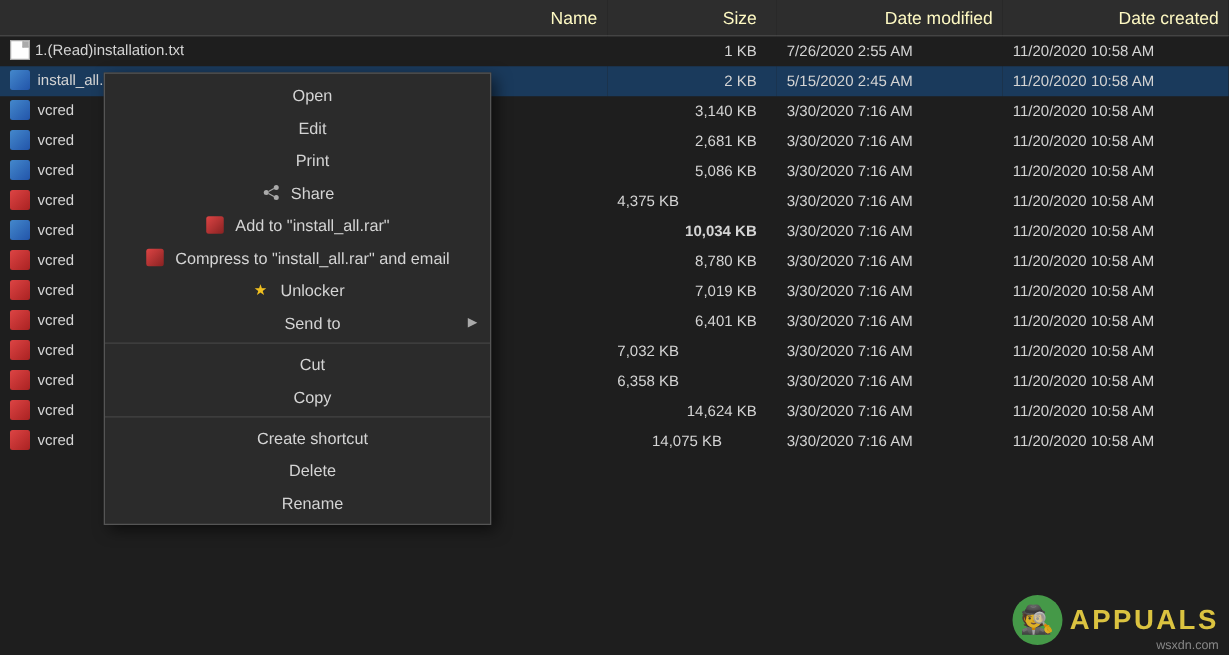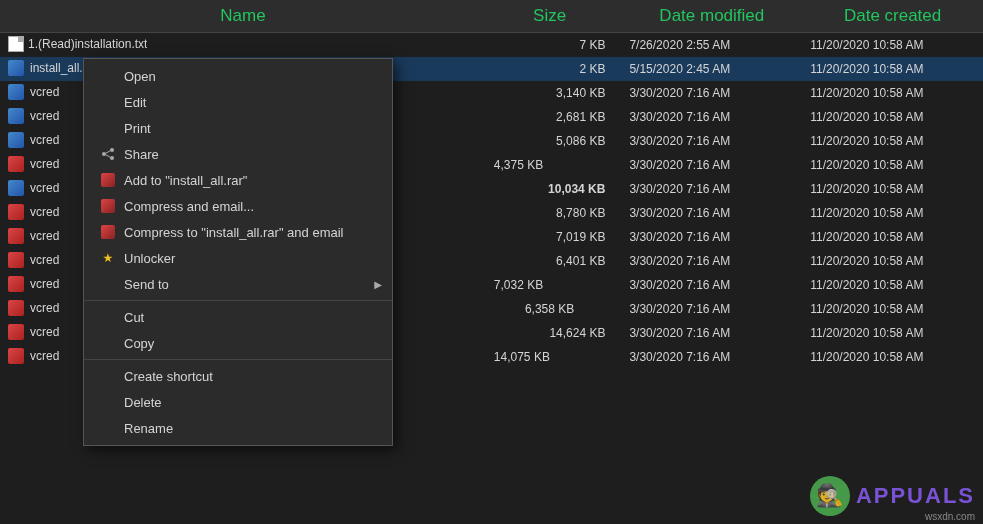--- a/index.html
+++ b/index.html
@@ -18,24 +18,24 @@
     .file-table {
       width: 100%;
       border-collapse: collapse;
     }
     .file-table thead tr {
       background: #2d2d2d;
       border-bottom: 1px solid #444;
     }
     .file-table thead th {
       padding: 6px 8px;
-      text-align: center;
+      text-align: right;
       font-weight: normal;
-      color: #22c55e;
-      font-size: 17px;
+      color: #fef9c3;
+      font-size: 14px;
     }
     .file-table tbody tr {
       height: 24px;
     }
     .file-table tbody tr.selected {
       background: #1a3a5c;
     }
     .file-table tbody td {
       padding: 2px 8px;
       font-size: 12px;
@@ -101,20 +101,21 @@
     .menu-item {
       display: flex;
       align-items: center;
       padding: 5px 16px;
       cursor: pointer;
       position: relative;
       gap: 8px;
       color: #d4d4d4;
       font-size: 13px;
       min-height: 26px;
+      justify-content: center;
     }
     .menu-item.highlighted {
       background: #c0392b;
       color: #fff;
       border: 1px solid #e74c3c;
       margin: 0 2px;
     }
 
     .menu-separator {
       height: 1px;
@@ -169,21 +170,21 @@
       border-radius: 50%;
       display: flex;
       align-items: center;
       justify-content: center;
       overflow: hidden;
       font-size: 20px;
     }
     .watermark-text {
       font-size: 22px;
       font-weight: bold;
-      color: #8b5cf6;
+      color: #fde047;
       letter-spacing: 2px;
     }
     .watermark-subdomain {
       position: absolute;
       bottom: 2px;
       right: 8px;
       font-size: 10px;
       color: #888;
     }
   </style>
@@ -198,21 +199,21 @@
       <th class="col-modified">Date modified</th>
       <th class="col-created">Date created</th>
     </tr>
   </thead>
   <tbody id="file-tbody">
   <tr>
         <td style="display: flex; align-items: center; gap: 4px; height: 22px;">
           <span class="file-icon icon-txt"></span>
           <span style="overflow: hidden; text-overflow: ellipsis;">1.(Read)installation.txt</span>
         </td>
-        <td class="col-size" style="text-align: right;">7 KB</td>
+        <td class="col-size" style="text-align: right;">1 KB</td>
         <td>7/26/2020 2:55 AM</td>
         <td>11/20/2020 10:58 AM</td>
       </tr>
       <tr class="selected">
         <td style="display: flex; align-items: center; gap: 6px; height: 22px;">
           <span class="file-icon icon-setup"></span>
           <span style="overflow: hidden; text-overflow: ellipsis;">install_all.bat</span>
         </td>
         <td class="col-size" style="text-align: right;">2 KB</td>
         <td>5/15/2020 2:45 AM</td>
@@ -297,39 +298,39 @@
         </td>
         <td class="col-size" style="text-align: left;">7,032 KB</td>
         <td>3/30/2020 7:16 AM</td>
         <td>11/20/2020 10:58 AM</td>
       </tr>
       <tr>
         <td style="display: flex; align-items: center; gap: 6px; height: 22px;">
           <span class="file-icon icon-rar"></span>
           <span style="overflow: hidden; text-overflow: ellipsis;">vcred</span>
         </td>
-        <td class="col-size" style="text-align: center;">6,358 KB</td>
+        <td class="col-size" style="text-align: left;">6,358 KB</td>
         <td>3/30/2020 7:16 AM</td>
         <td>11/20/2020 10:58 AM</td>
       </tr>
       <tr>
         <td style="display: flex; align-items: center; gap: 6px; height: 22px;">
           <span class="file-icon icon-rar"></span>
           <span style="overflow: hidden; text-overflow: ellipsis;">vcred</span>
         </td>
         <td class="col-size" style="text-align: right;">14,624 KB</td>
         <td>3/30/2020 7:16 AM</td>
         <td>11/20/2020 10:58 AM</td>
       </tr>
       <tr>
         <td style="display: flex; align-items: center; gap: 6px; height: 22px;">
           <span class="file-icon icon-rar"></span>
           <span style="overflow: hidden; text-overflow: ellipsis;">vcred</span>
         </td>
-        <td class="col-size" style="text-align: left;">14,075 KB</td>
+        <td class="col-size" style="text-align: center;">14,075 KB</td>
         <td>3/30/2020 7:16 AM</td>
         <td>11/20/2020 10:58 AM</td>
       </tr>
     </tbody>
 </table>
 
 <div class="context-menu" id="context-menu">
 <div class="menu-item">
       <div class="menu-item-icon"></div>
       <span>Open</span>
@@ -357,26 +358,20 @@
     <div class="menu-item">
       <div class="menu-item-icon">
         <span class="icon-winrar-sm"></span>
       </div>
       <span>Add to "install_all.rar"</span>
     </div>
     <div class="menu-item">
       <div class="menu-item-icon">
         <span class="icon-winrar-sm"></span>
       </div>
-      <span>Compress and email...</span>
-    </div>
-    <div class="menu-item">
-      <div class="menu-item-icon">
-        <span class="icon-winrar-sm"></span>
-      </div>
       <span>Compress to "install_all.rar" and email</span>
     </div>
     <div class="menu-item">
       <div class="menu-item-icon">
         <span class="icon-yellow-star">★</span>
       </div>
       <span>Unlocker</span>
     </div>
     <div class="menu-item">
       <div class="menu-item-icon"></div>

